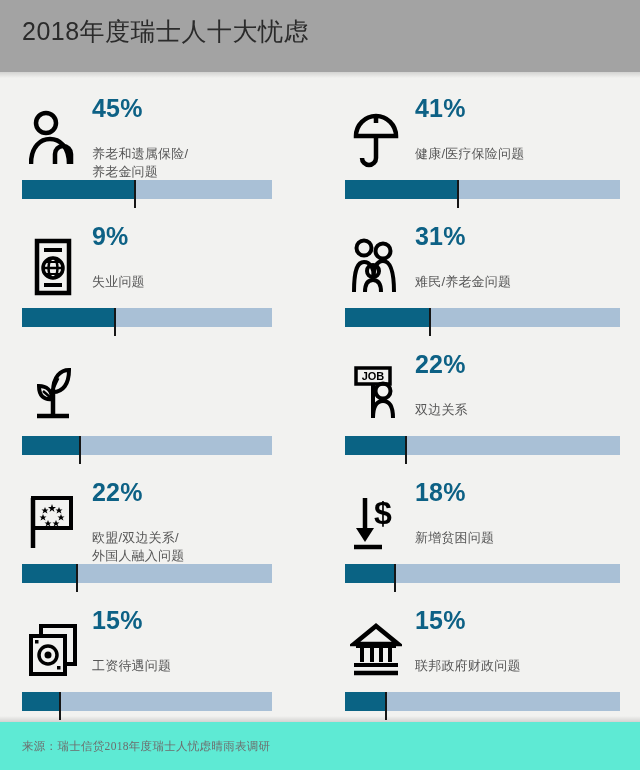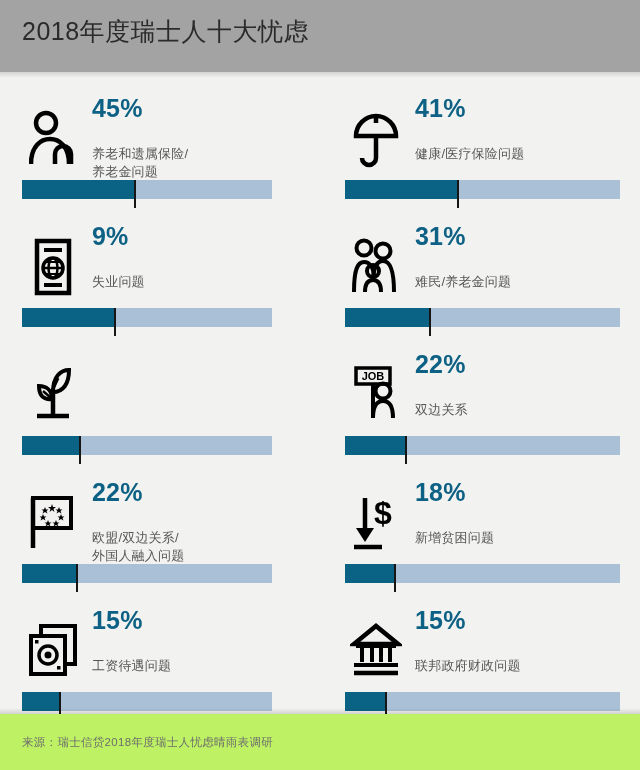--- a/index.html
+++ b/index.html
@@ -134,26 +134,27 @@
     height: 28px;
     transform: translateX(-1px);
   }
 
   
   .footer {
     position: absolute;
     left: 0;
     right: 0;
     bottom: 0;
-    height: 56px;
-    background: #bef264;
+    height: 48px;
+    background: #5eead4;
     padding-left: 22px;
     box-sizing: border-box;
     display: flex;
     align-items: center;
+    font-family: Liberation Serif, serif;
   }
   .footer-shadow {
     position: absolute;
     left: 0;
     right: 0;
     top: -6px;
     height: 6px;
     background: linear-gradient(to top, rgba(0,0,0,0.13), rgba(0,0,0,0));
     pointer-events: none;
   }

